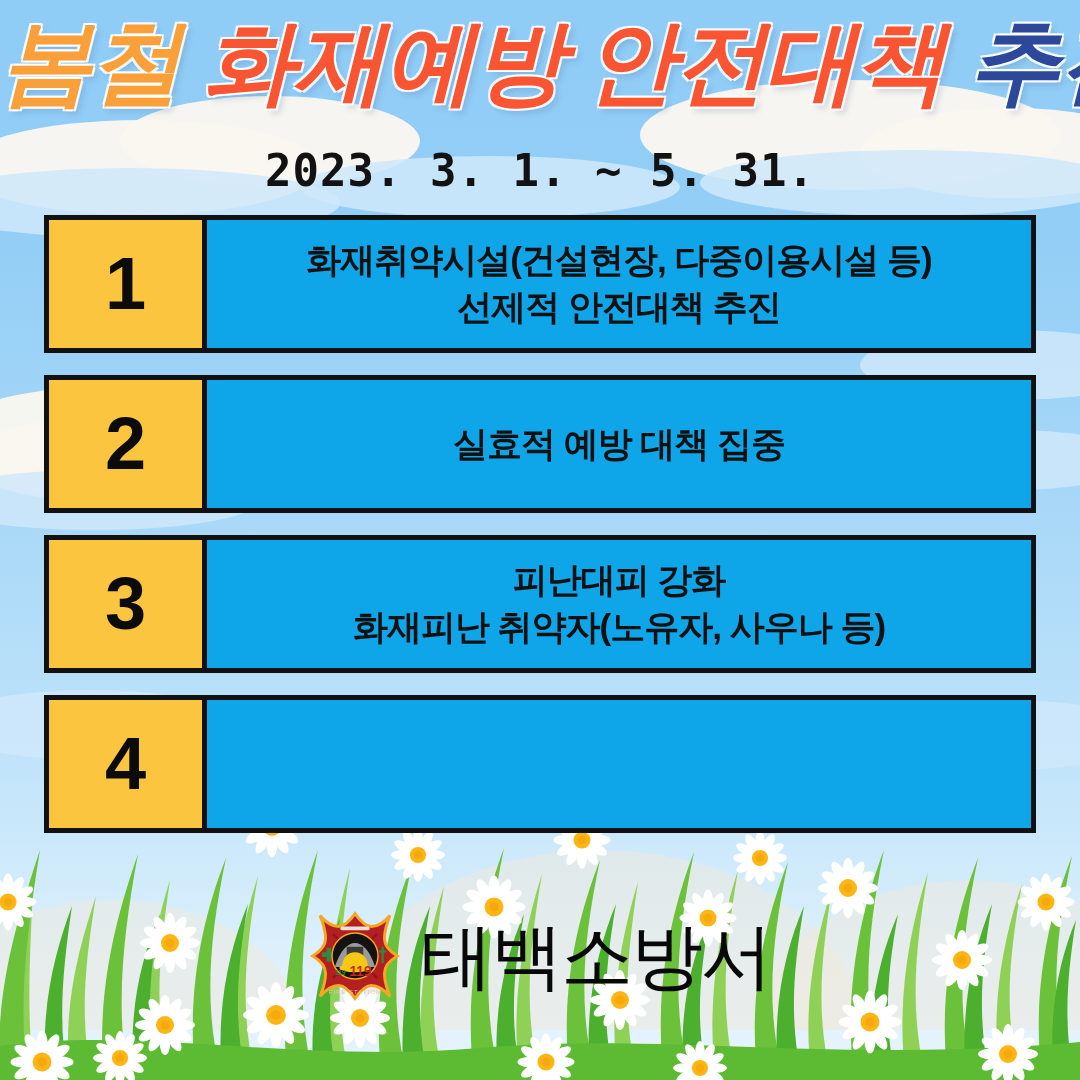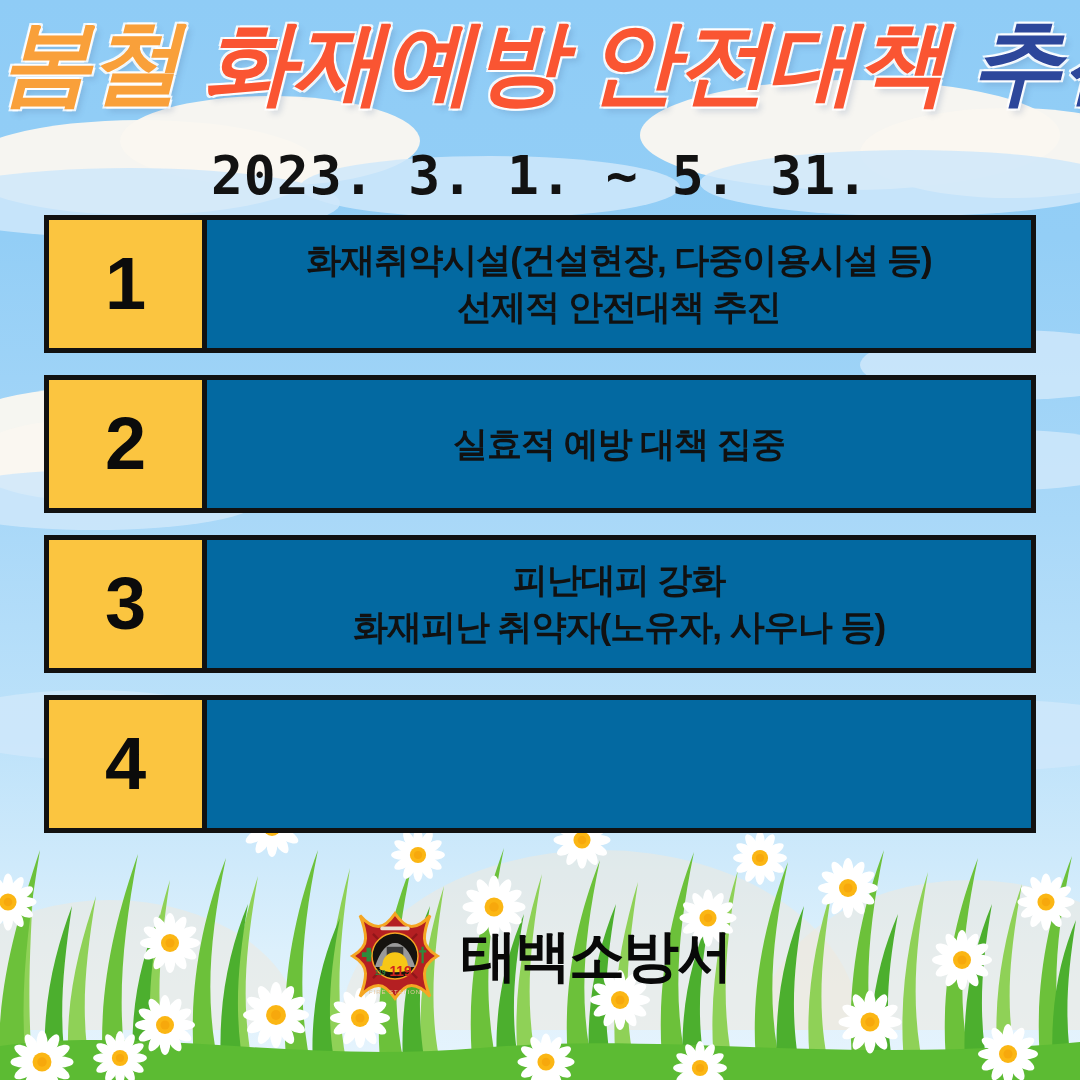--- a/index.html
+++ b/index.html
@@ -67,31 +67,31 @@
     font-style: italic;
     white-space: nowrap;
     text-shadow:
        2px 2px 0 rgba(255,255,255,0.85),
       -2px 2px 0 rgba(255,255,255,0.85),
        2px -2px 0 rgba(255,255,255,0.85),
       -2px -2px 0 rgba(255,255,255,0.85),
        4px 5px 6px rgba(60,90,140,0.20);
   }
   .t-orange { color: #F9A03A; margin-top: 20px; }
-  .t-red    { color: #FA5532; }
+  .t-red    { color: #FA5532; font-family: Liberation Serif, serif; }
   .t-blue   { color: #2D479B; }
 
   .date {
     position: absolute;
     top: 145px;
     left: 0;
     width: 100%;
     text-align: center;
     z-index: 6;
-    font-size: 53px;
+    font-size: 44px;
     font-weight: 700;
     color: #121212;
     letter-spacing: 1px;
     font-family: "DejaVu Sans Mono", "Liberation Mono", monospace;
   }
 
   
   .rows {
     position: absolute;
     top: 215px;
@@ -119,21 +119,21 @@
     color: #0b0b0b;
     line-height: 1;
     font-family: "Liberation Sans", sans-serif;
   }
   .row-body {
     flex: 1 1 auto;
     display: flex;
     flex-direction: column;
     align-items: center;
     justify-content: center;
-    background: #0369a1;
+    background: #0ea5e9;
     padding: 4px 14px;
   }
   .row-line {
     font-size: 35px;
     font-weight: 700;
     color: #111111;
     line-height: 1.34;
     letter-spacing: -1px;
     text-align: center;
     white-space: nowrap;
@@ -158,22 +158,22 @@
     left: 0;
     width: 100%;
     display: flex;
     align-items: center;
     justify-content: center;
     gap: 20px;
     z-index: 8;
     text-align: center;
   }
   .org-name {
-    font-size: 56px;
-    font-weight: 700;
+    font-size: 72px;
+    font-weight: 400;
     color: #080808;
     letter-spacing: -2px;
     line-height: 1;
   }
   .emblem { width: 92px; height: 92px; flex: 0 0 92px; }
 </style>
 </head>
 <body>
 
 <div class="poster">

